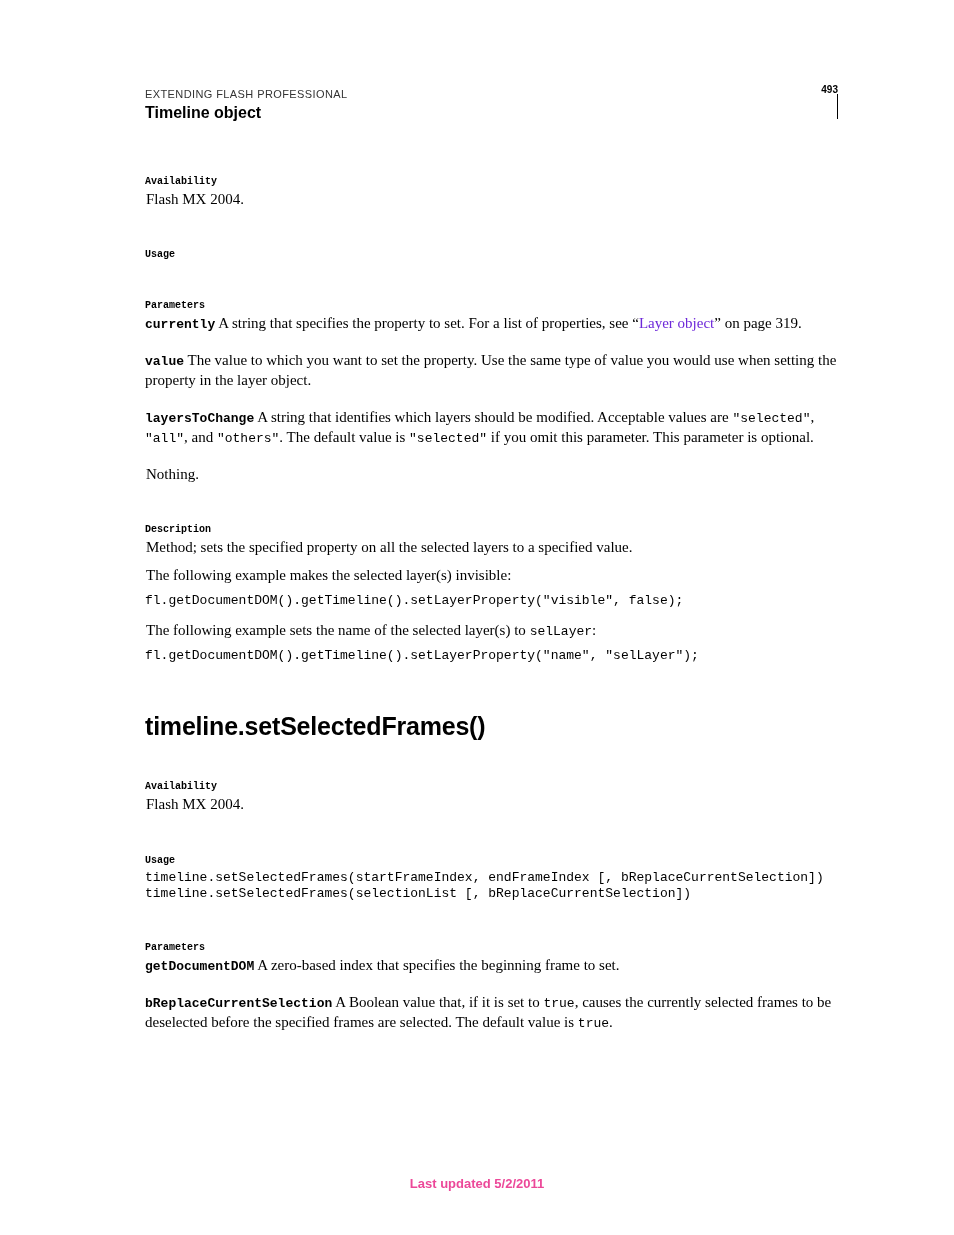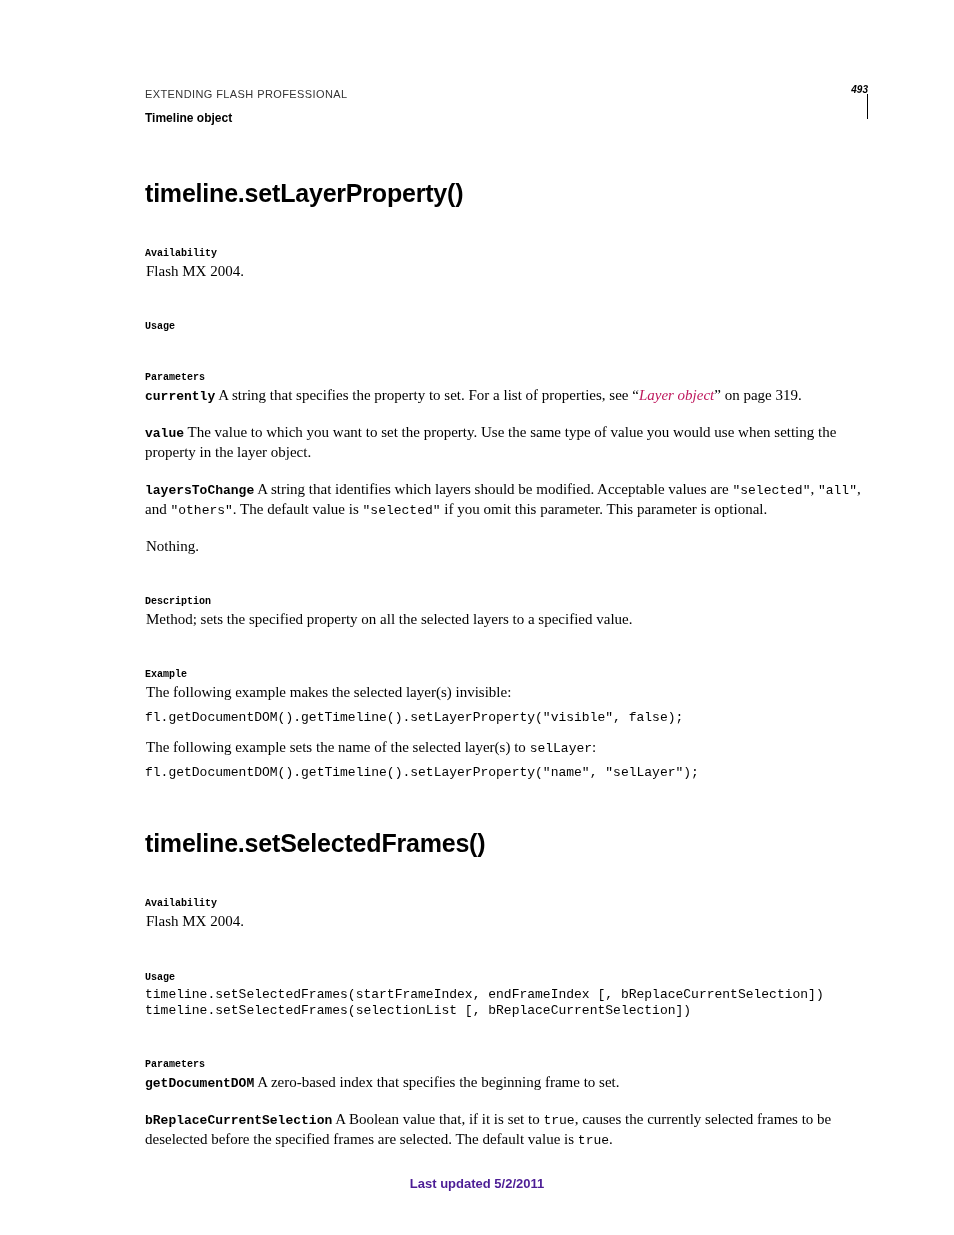--- a/index.html
+++ b/index.html
@@ -5,49 +5,48 @@
   body {
     margin: 0;
     background: #fff;
     font-family: "Minion Pro", "Times New Roman", Georgia, serif;
     color: #000;
     width: 954px;
     height: 1235px;
     position: relative;
   }
   .page {
-    padding: 88px 86px 40px 145px;
+    padding: 88px 116px 40px 145px;
     box-sizing: border-box;
     width: 100%;
     height: 100%;
     position: relative;
   }
   .header-row {
     position: relative;
     margin-bottom: 54px;
   }
   .running-head-1 {
     font-family: "Myriad Pro", Helvetica, Arial, sans-serif;
     font-size: 11px;
     letter-spacing: 0.4px;
     color: #333;
   }
   .running-head-2 {
     font-family: "Myriad Pro", Helvetica, Arial, sans-serif;
-    font-size: 12px;
+    font-size: 16px;
     font-weight: 700;
     color: #000;
-    margin-top: 11px;
+    margin-top: 4px;
   }
   .page-number-group {
     position: absolute;
     right: 0;
     top: -4px;
     text-align: left;
-    font-style: italic;
   }
   .page-number {
     font-family: "Myriad Pro", Helvetica, Arial, sans-serif;
     font-size: 10px;
     font-weight: 700;
   }
   .header-rule {
     position: absolute;
     right: 0;
     top: 10px;
@@ -83,56 +82,54 @@
   .code-inline {
     font-family: "Courier New", monospace;
     font-size: 13px;
   }
   .param-name {
     font-family: "Courier New", monospace;
     font-size: 13px;
     font-weight: 700;
   }
   a.link {
-    color: #be185d;
+    color: #6d28d9;
     text-decoration: none;
-    font-style: italic;
   }
   .section-spacer {
     height: 38px;
   }
   .footer {
     position: absolute;
     bottom: 44px;
     left: 0;
     width: 100%;
     text-align: center;
     font-family: "Myriad Pro", Helvetica, Arial, sans-serif;
     font-weight: 700;
     font-size: 13px;
-    color: #4c1d95;
+    color: #ec4899;
     margin-top: 15px;
   }
   .para-group p { margin: 0 0 16px 0; }
 </style>
 </head>
 <body>
 
 <div class="page">
 
   <div class="header-row">
     <div class="running-head-1">EXTENDING FLASH PROFESSIONAL</div>
     <div class="running-head-2">Timeline object</div>
     <div class="page-number-group">
       <div class="page-number">493</div>
       <div class="header-rule"></div>
     </div>
   </div>
 
-  <h1>timeline.setLayerProperty()</h1>
 
   <h2>Availability</h2>
   <p>Flash MX 2004.</p>
 
   <h2>Usage</h2>
 
   <h2>Parameters</h2>
   <div class="para-group">
     <p>
       <span class="param-name">currently</span><span>  A string that specifies the property to set. For a list of properties, see “</span><a class="link" href="#">Layer object</a><span>” on page 319.</span>
@@ -143,21 +140,20 @@
     <p>
       <span class="param-name">layersToChange</span><span>  A string that identifies which layers should be modified. Acceptable values are </span><span class="code-inline">"selected"</span><span>, </span><span class="code-inline">"all"</span><span>, and </span><span class="code-inline">"others"</span><span>. The default value is </span><span class="code-inline">"selected"</span><span> if you omit this parameter. This parameter is optional.</span>
     </p>
   </div>
 
   <p>Nothing.</p>
 
   <h2>Description</h2>
   <p>Method; sets the specified property on all the selected layers to a specified value.</p>
 
-  <h2>Example</h2>
   <p>The following example makes the selected layer(s) invisible:</p>
   <div class="code">fl.getDocumentDOM().getTimeline().setLayerProperty("visible", false);</div>
   <p>
     <span>The following example sets the name of the selected layer(s) to </span><span class="code-inline">selLayer</span><span>:</span>
   </p>
   <div class="code">fl.getDocumentDOM().getTimeline().setLayerProperty("name", "selLayer");</div>
 
   <div class="section-spacer"></div>
 
   <h1>timeline.setSelectedFrames()</h1>

